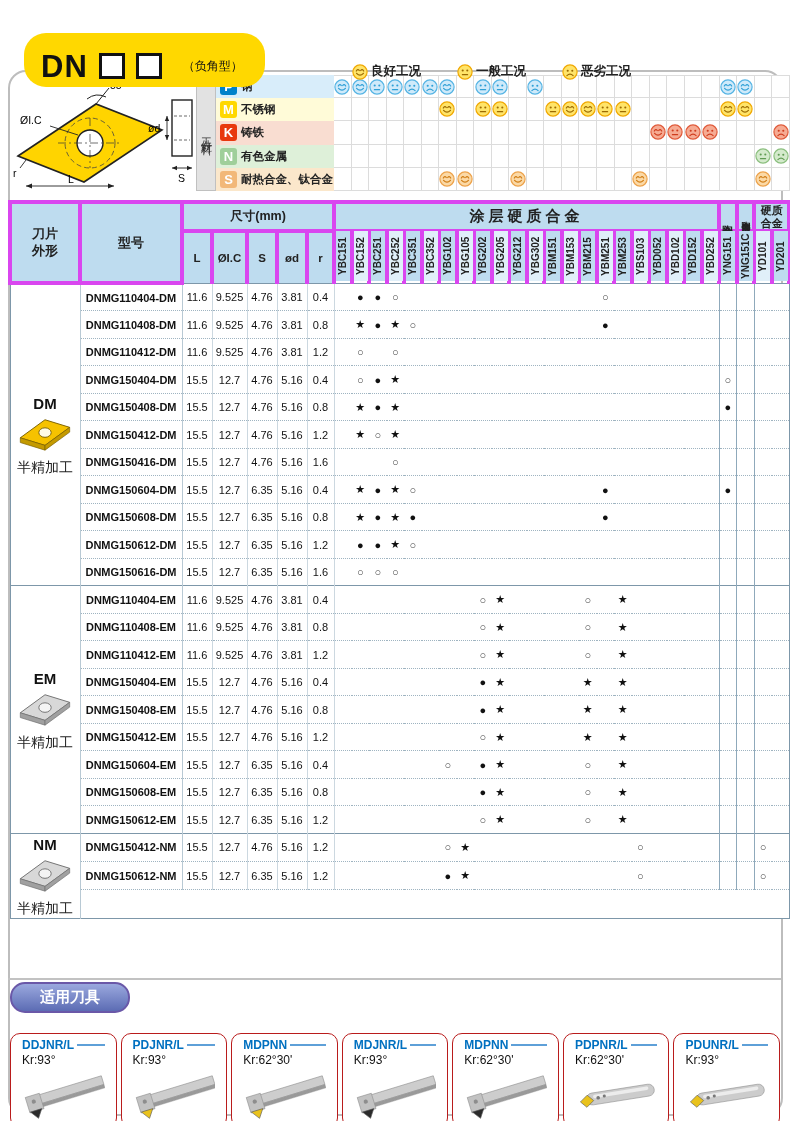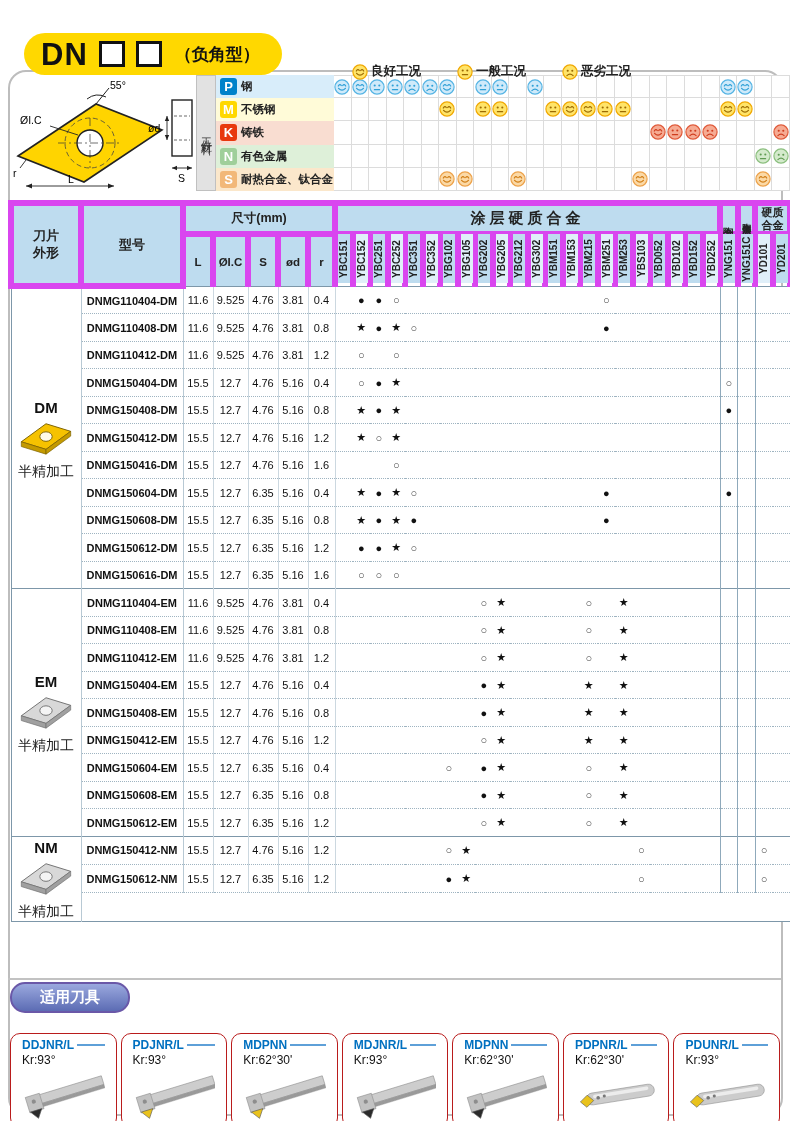--- a/index.html
+++ b/index.html
@@ -3,24 +3,24 @@
 <meta charset="utf-8">
 <style>
   html,body{margin:0;padding:0;background:#fff;}
   .page{position:relative;width:790px;height:1121px;background:#fff;overflow:hidden;
         font-family:"Liberation Sans","DejaVu Sans",sans-serif;color:#111;}
   .frame{position:absolute;left:8px;top:70px;width:771px;height:1042px;
          border:2px solid #bdbdbd;border-radius:18px;}
   
   .title-badge{position:absolute;left:24px;top:33px;height:42px;background:#ffd800;
                border-radius:22px;display:flex;align-items:center;gap:11px;
-               padding:0 22px 0 17px;z-index:5;}
+               padding:12px 22px 0 17px;z-index:5;}
   .t-series{font-size:31px;font-weight:900;letter-spacing:1px;color:#111;line-height:1;}
   .t-box{width:20px;height:20px;background:#fff;border:3px solid #111;display:inline-block;}
-  .t-suffix{font-size:17px;font-weight:bold;color:#111;margin-left:2px;}
+  .t-suffix{font-size:12px;font-weight:normal;color:#111;margin-left:10px;}
   
   .legend{position:absolute;left:352px;top:63px;display:flex;gap:36px;align-items:center;z-index:4;}
   .legend-item{display:flex;align-items:center;gap:3px;font-size:12.5px;color:#222;font-weight:bold;}
   .emo{width:16px;height:16px;display:block;}
   
   .diagram{position:absolute;left:10px;top:74px;width:184px;height:122px;}
   .diagram text{font-family:"Liberation Sans",sans-serif;}
   
   .mat-table{position:absolute;left:196px;top:75px;display:flex;z-index:3;background:#fff;}
   .mat-axis{width:18px;background:#e2e2e2;border:1px solid #c0c0c0;
@@ -32,21 +32,21 @@
   .mat-badge{width:17px;height:17px;border-radius:3px;font-weight:bold;font-size:13px;
              display:flex;align-items:center;justify-content:center;flex:0 0 auto;}
   .mat-label{font-size:11.5px;font-weight:bold;color:#222;white-space:nowrap;}
   .mat-cell{width:17.54px;box-sizing:border-box;border-right:1px solid #dcdcdc;
             border-bottom:1px solid #dcdcdc;display:flex;align-items:center;justify-content:center;background:#fff;}
   .mat-row:first-child .mat-cell{border-top:1px solid #dcdcdc;}
   
   table.main{position:absolute;left:8px;top:200px;width:779px;border-collapse:collapse;
              table-layout:fixed;z-index:2;}
   table.main th,table.main td{box-sizing:border-box;padding:0;}
-  table.main th{background:#bedcef;border:6px solid #d946ef;color:#222;font-weight:bold;}
+  table.main th{background:#bedcef;border:4px solid #d946ef;color:#222;font-weight:bold;}
   .h-big{font-size:15px;letter-spacing:4px;}
   .h-size{font-size:12.5px;}
   .h-shape,.h-model{font-size:13px;}
   .prewrap{white-space:pre-line;line-height:1.25;}
   .dimh{font-size:11.5px;font-weight:bold;height:52px;}
   .gh{writing-mode:vertical-rl;transform:rotate(180deg);font-size:10px;font-weight:normal;
       color:#222;background:#fff;border:none;border-right:1px solid #e4eef5;
       vertical-align:middle;text-align:center;padding:2px 0;}
   th.gh{background:#fff;border-top:1px solid #93b3c8;}
   th.gh.s{background:#e0eff9;}

